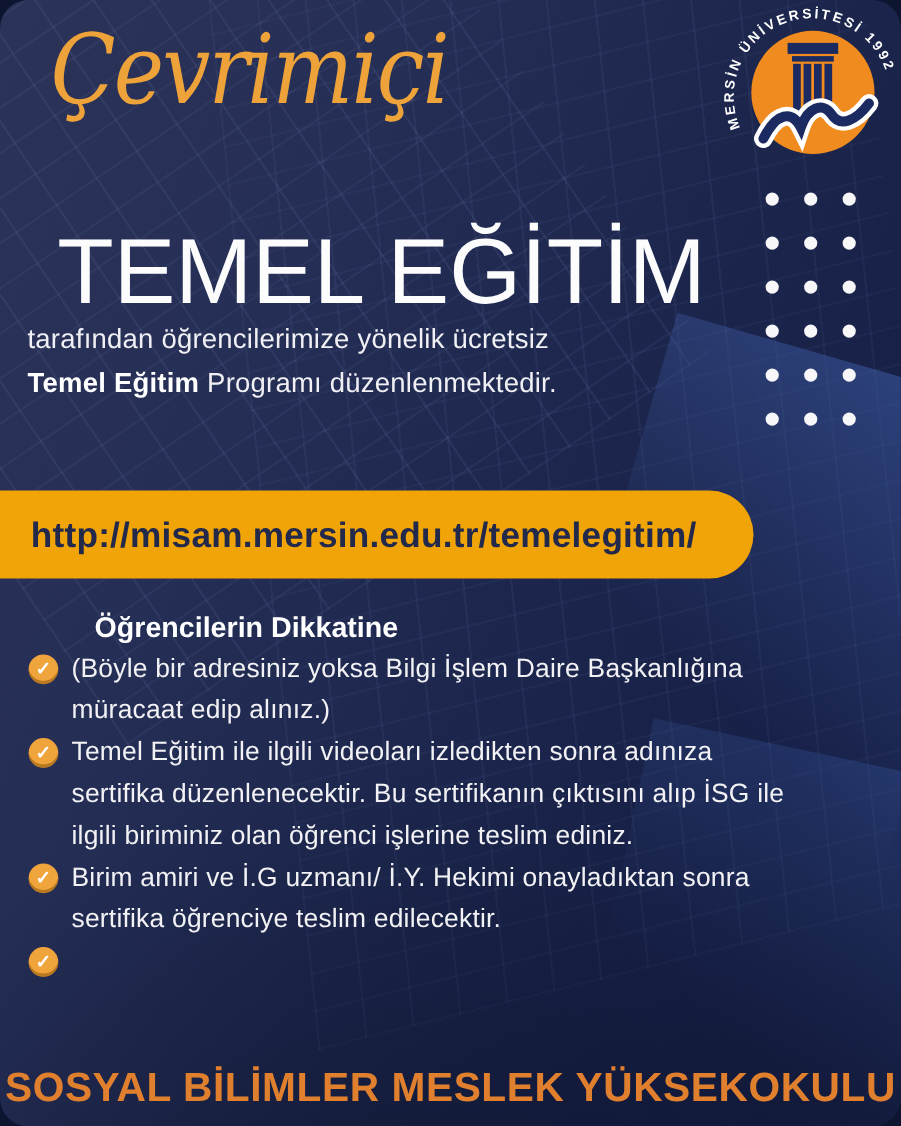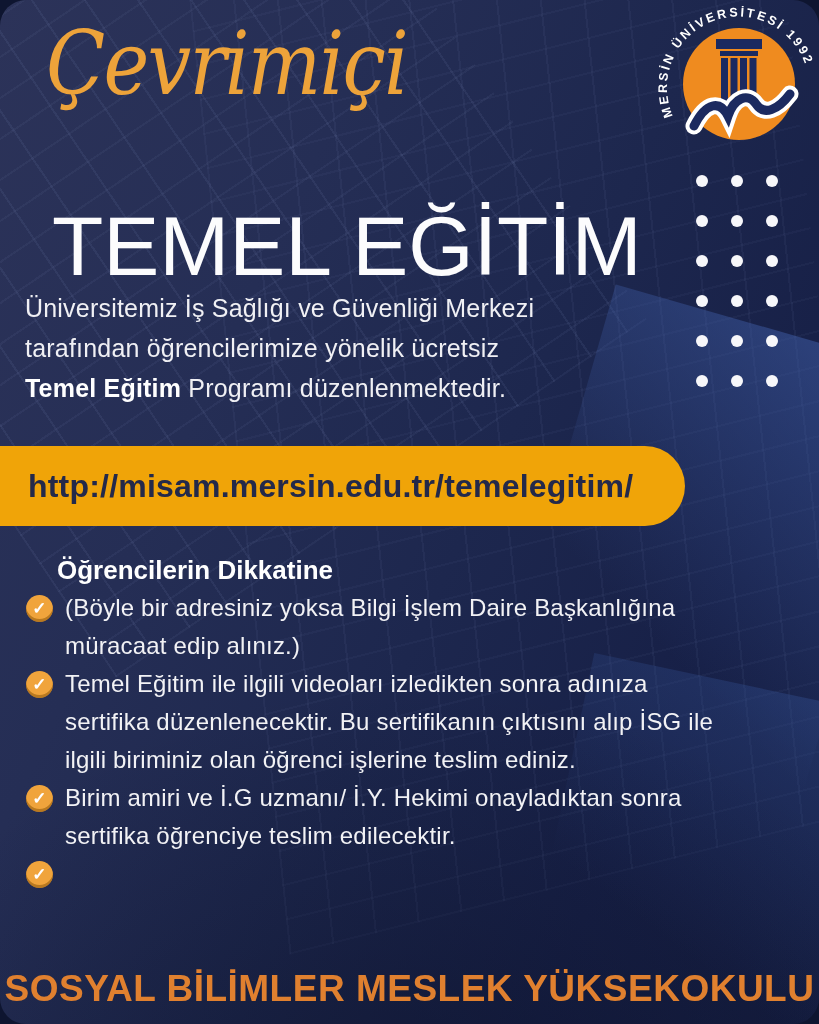--- a/index.html
+++ b/index.html
@@ -59,21 +59,21 @@
     position:absolute; left:0; top:446px; width:685px; height:80px; z-index:4;
     background:#F0A408; border-radius:0 40px 40px 0;
     display:flex; align-items:center; padding-left:28px;
   }
   .url-banner .url {
     font-size:32px; font-weight:700; color:#23294A; letter-spacing:.2px; white-space:nowrap;
   }
 
   
   .notice { position:absolute; left:0; top:551px; width:819px; z-index:3; color:#f2f2f5; }
-  .notice-heading { margin-left:57px; font-size:26px; font-weight:700; line-height:38px; color:#ffffff; }
+  .notice-heading { margin-left:86px; font-size:26px; font-weight:700; line-height:38px; color:#ffffff; }
   .notice-item { position:relative; padding-left:65px; font-size:24px; line-height:38px; letter-spacing:.2px; }
   .notice-item .ln { display:block; white-space:nowrap; }
   .check {
     position:absolute; left:26px; top:6px; width:27px; height:27px; border-radius:50%;
     background:#F0A43C; box-shadow:inset 0 -3px 0 rgba(140,85,10,.55);
     display:flex; align-items:center; justify-content:center;
     color:#ffffff; font-size:17px; font-weight:700; line-height:1;
   }
 
   
@@ -135,21 +135,20 @@
       <i></i>
       <i></i>
       <i></i>
       <i></i>
       <i></i>
       <i></i>
       <i></i>
   </div>
 
   <div class="intro">
-    <span class="ln">Üniversitemiz İş Sağlığı ve Güvenliği Merkezi</span>
     <span class="ln">tarafından öğrencilerimize yönelik ücretsiz</span>
     <span class="ln"><b>Temel Eğitim</b><span> Programı düzenlenmektedir.</span></span>
   </div>
 
   <div class="url-banner">
     <span class="url">http://misam.mersin.edu.tr/temelegitim/</span>
   </div>
 
   <div class="notice">
     <div class="notice-heading">Öğrencilerin Dikkatine</div>

